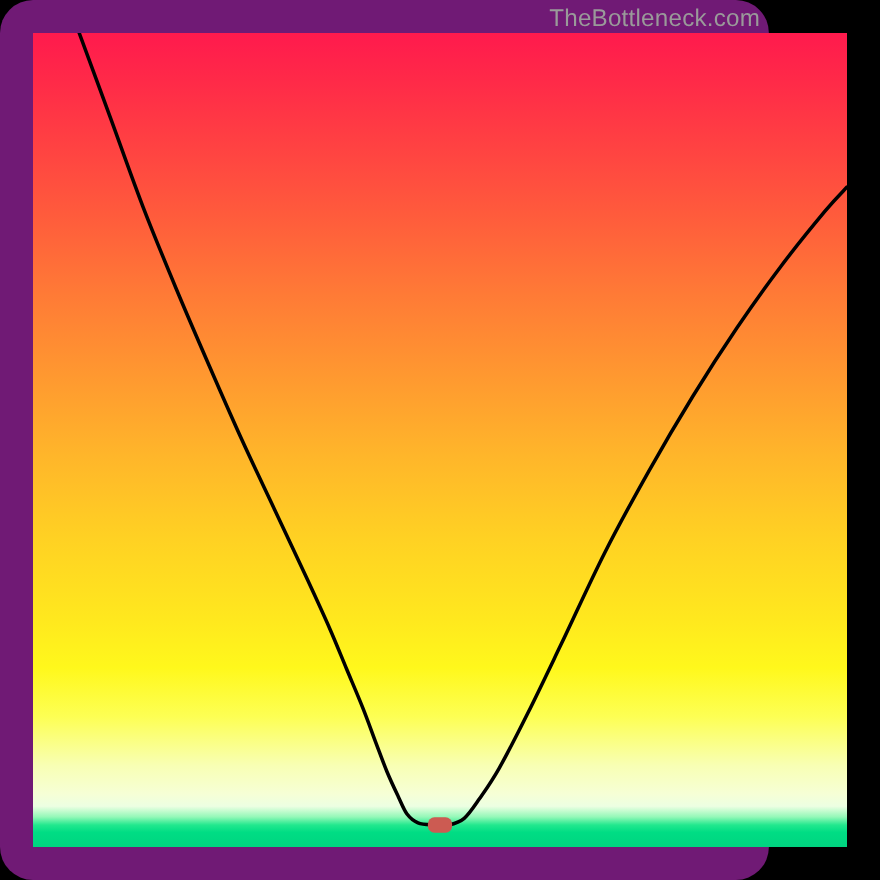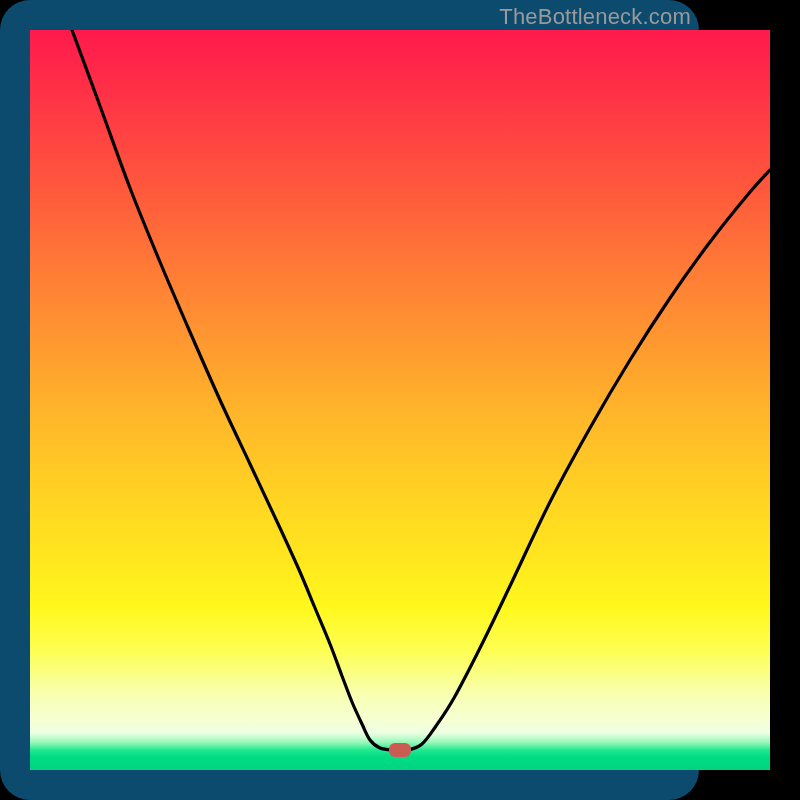--- a/index.html
+++ b/index.html
@@ -10,21 +10,21 @@
     background: #000000;
     overflow: hidden;
     font-family: Arial, Helvetica, sans-serif;
   }
   .frame {
     position: absolute;
     left: 0;
     top: 0;
     width: 699px;
     height: 800px;
-    background: #0c4a6e;
+    background: #701a75;
     border-radius: 30px;
   }
   .plot {
     position: absolute;
     left: 30px;
     top: 30px;
     width: 740px;
     height: 740px;
   }
   .gradient {

